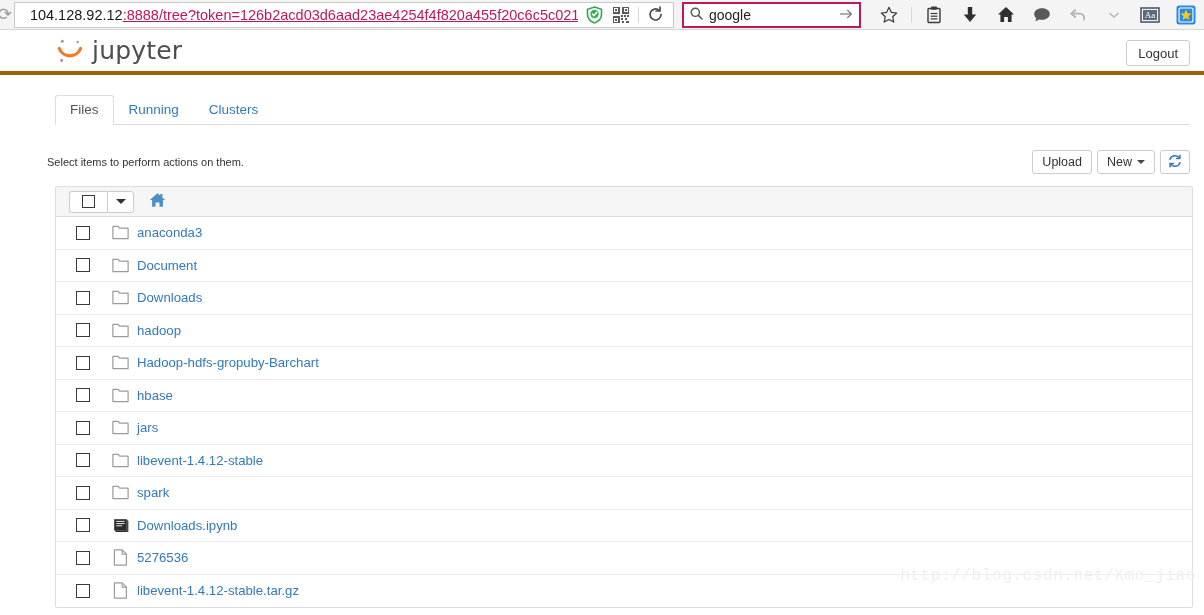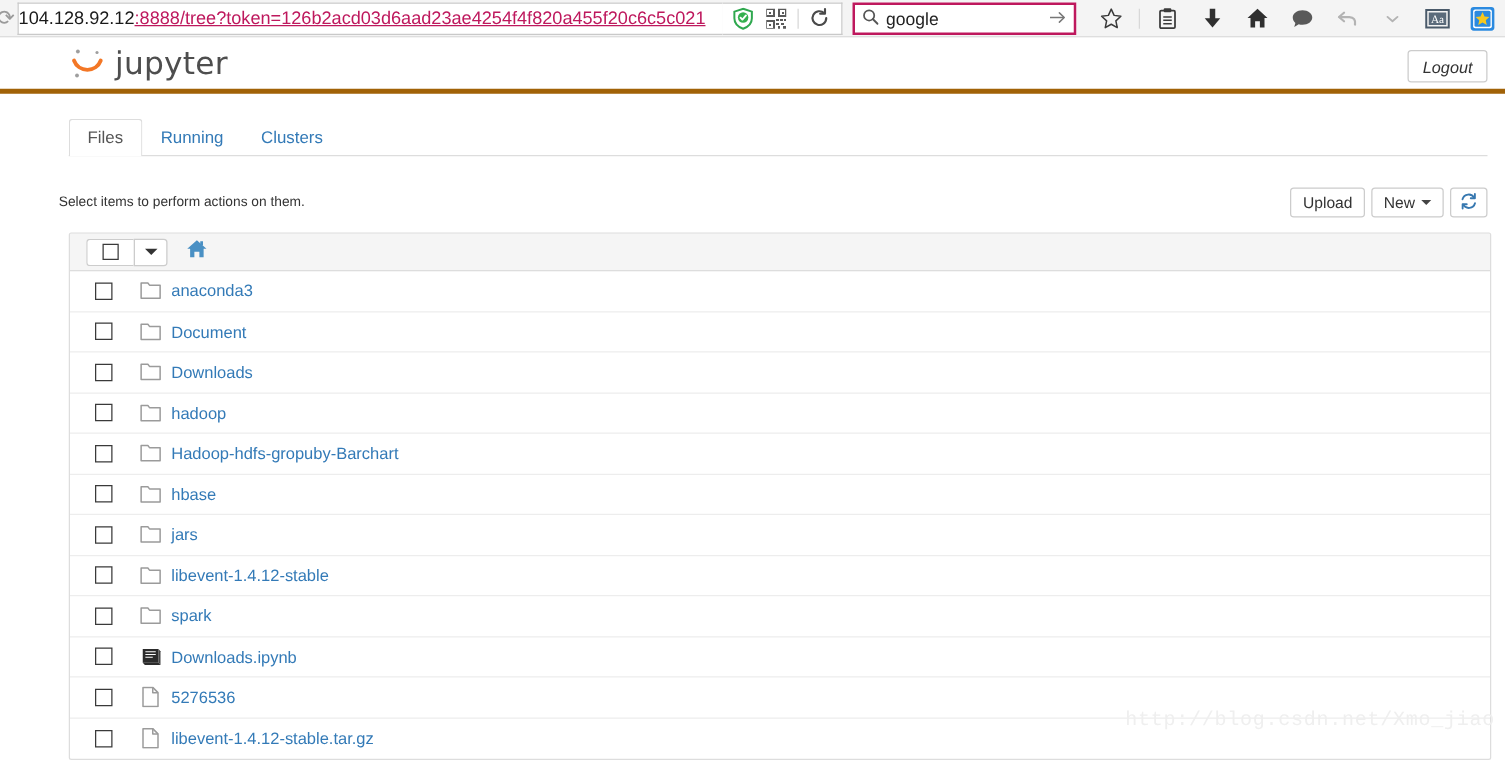--- a/index.html
+++ b/index.html
@@ -34,21 +34,21 @@
   #url-field {
     flex: 0 0 auto;
     width: 564px;
     height: 26px;
     margin-left: 2px;
     background: #ffffff;
     border: 1px solid #c9c9c9;
     border-right: none;
     display: flex;
     align-items: center;
-    padding-left: 0;
+    padding-left: 15px;
     font-size: 14.5px;
     color: #3a3a3a;
     white-space: nowrap;
     overflow: hidden;
   }
   #url-field .url-host { color: #1a1a1a; }
   #url-field .url-rest { color: #be185d; text-decoration: underline; }
 
   .chrome-btns {
     height: 26px;
@@ -138,21 +138,20 @@
   #logout-btn {
     position: absolute; right: 14px; top: 10px;
     height: 26px;
     padding: 0 11px;
     background: #ffffff;
     border: 1px solid #cccccc;
     border-radius: 3px;
     font-size: 13px; color: #333;
     display: flex; align-items: center;
     cursor: pointer;
-    font-style: italic;
   }
 
   #tabs-row {
     margin: 20px 14px 17px 55px;
     height: 30px;
     border-bottom: 1px solid #dddddd;
     display: flex;
     align-items: flex-end;
     position: relative;
   }

